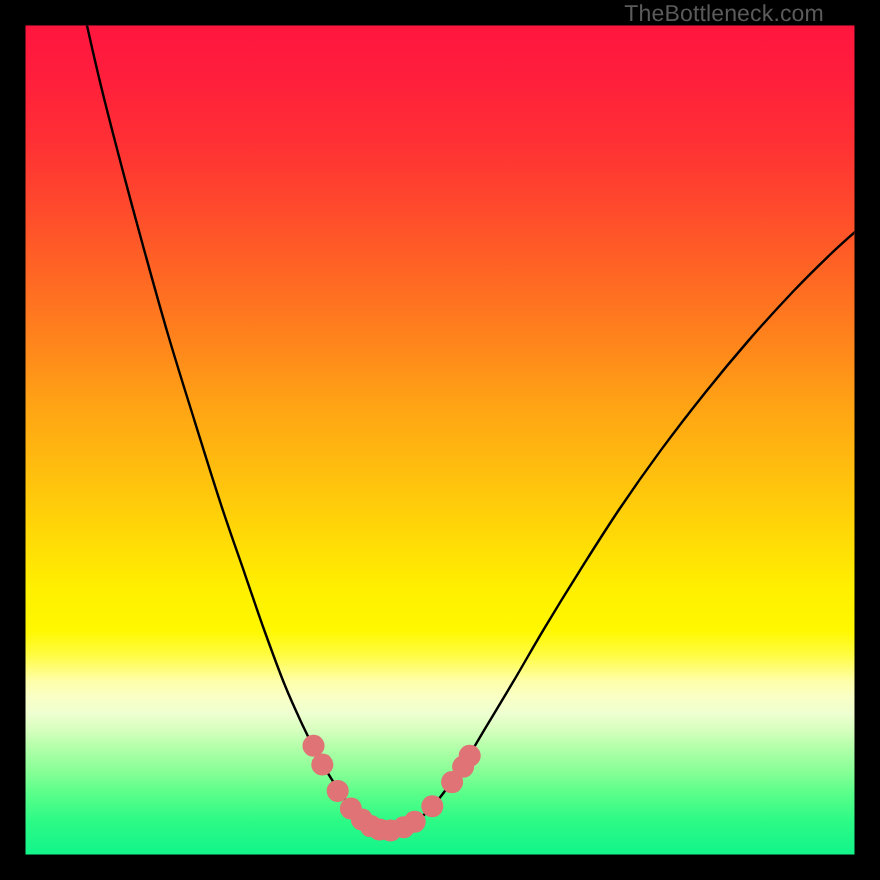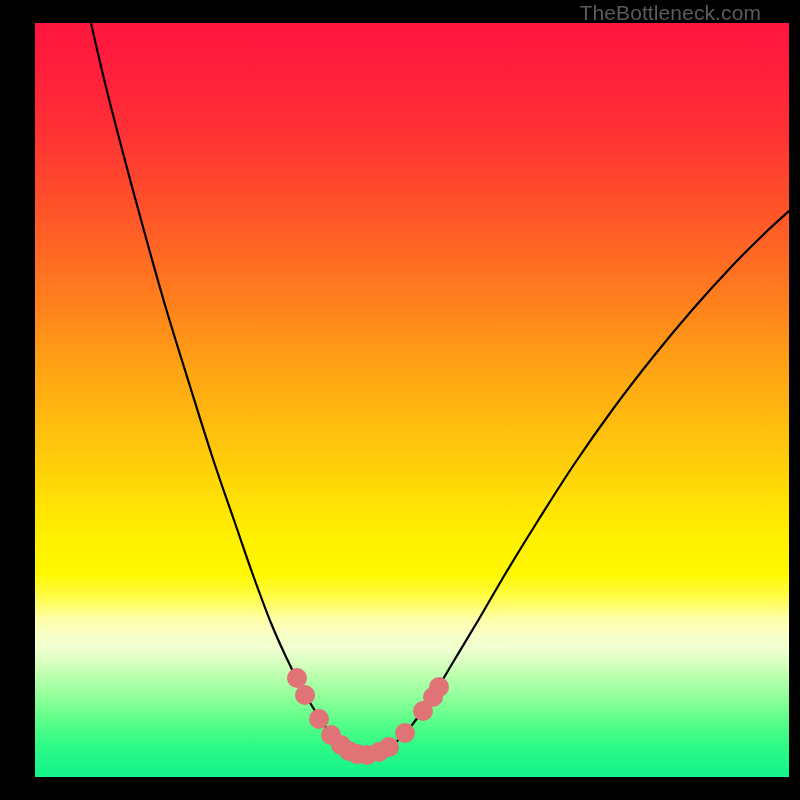--- a/index.html
+++ b/index.html
@@ -7,21 +7,21 @@
     padding: 0;
     width: 800px;
     height: 800px;
     background: #000000;
     overflow: hidden;
     font-family: Arial, Helvetica, sans-serif;
   }
   .frame {
     position: absolute;
     top: 0;
-    left: 12px;
+    left: 0;
     width: 754px;
     height: 800px;
     background: #000000;
     box-sizing: border-box;
   }
   .plot-area {
     position: absolute;
     left: 23px;
     top: 23px;
     width: 754px;

